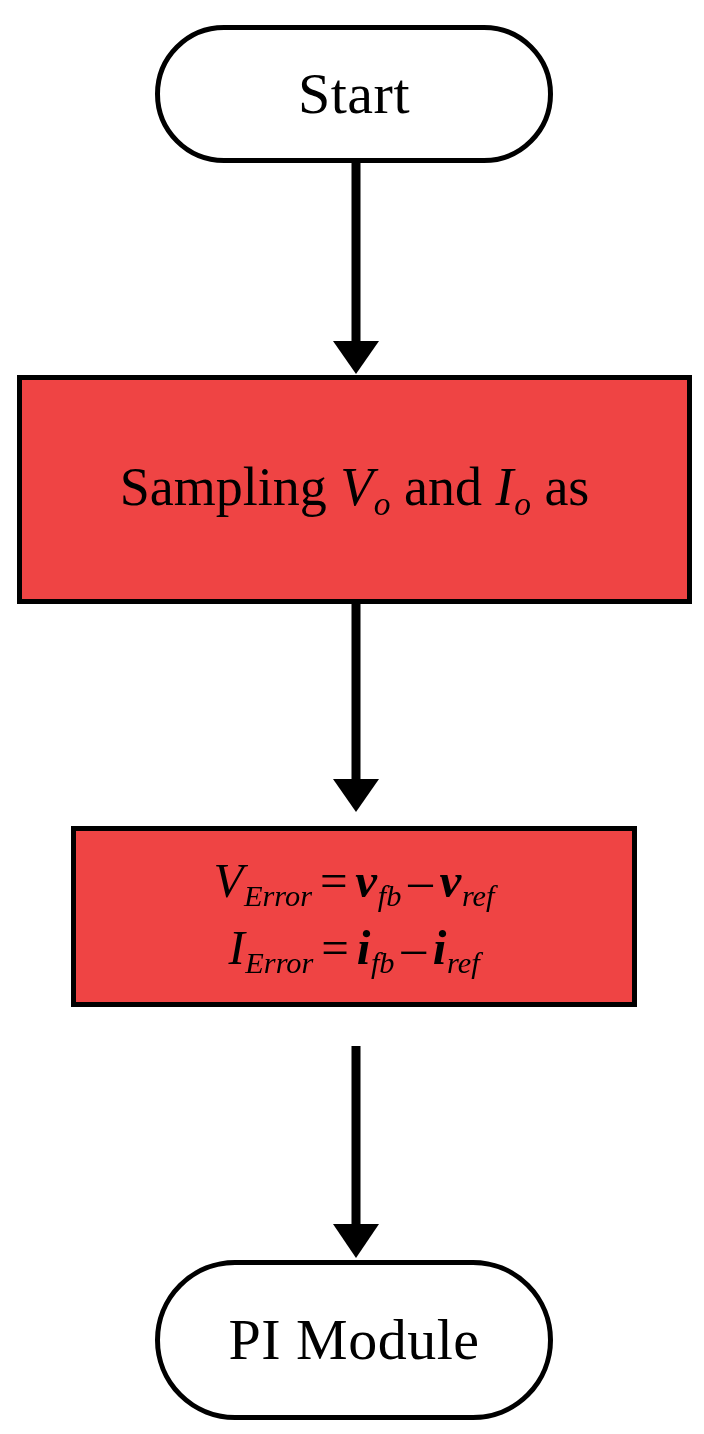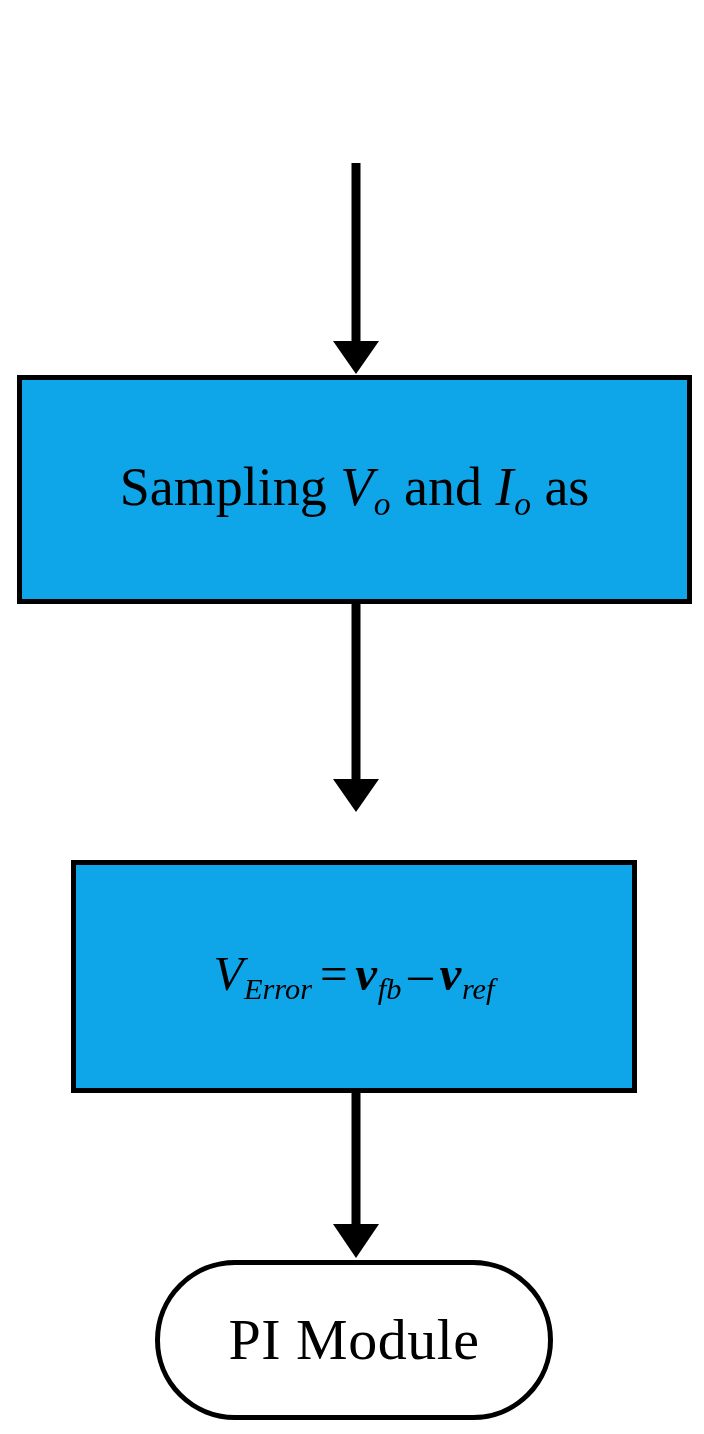--- a/index.html
+++ b/index.html
@@ -50,44 +50,44 @@
     top: 1260px;
     width: 398px;
     height: 160px;
   }
 
   
   .node-process {
     position: absolute;
     box-sizing: border-box;
     border: 5px solid #000000;
-    background: #0ea5e9;
+    background: #ef4444;
     display: flex;
     align-items: center;
     justify-content: center;
     text-align: right;
   }
 
   #node-sampling {
     left: 17px;
     top: 375px;
     width: 675px;
     height: 229px;
   }
   #node-sampling .node-text {
     font-size: 54px;
     line-height: 1.12;
     white-space: nowrap;
   }
 
   #node-error-equations {
     left: 71px;
-    top: 860px;
+    top: 826px;
     width: 566px;
-    height: 233px;
+    height: 181px;
   }
   #node-error-equations .eq-block {
     display: flex;
     flex-direction: column;
     align-items: center;
     justify-content: center;
     gap: 4px;
   }
   #node-error-equations .equation {
     font-size: 49px;
@@ -143,32 +143,36 @@
       <line x1="356" y1="604" x2="356" y2="783" stroke="#000000" stroke-width="9"></line>
       <polygon points="333,779 379,779 356,812" fill="#000000"></polygon>
     </g>
 
     <g>
       <line x1="356" y1="1046" x2="356" y2="1228" stroke="#000000" stroke-width="9"></line>
       <polygon points="333,1224 379,1224 356,1258" fill="#000000"></polygon>
     </g>
   </svg>
 
+  <div id="node-start" class="node-terminal">
+    <span class="node-text">Start</span>
+  </div>
 
   <div id="node-sampling" class="node-process">
     <div class="node-text">
       <div><span>Sampling </span><span class="mvar">V</span><span class="msub">o</span><span> and </span><span class="mvar">I</span><span class="msub">o</span><span> as</span></div>
     </div>
   </div>
 
   <div id="node-error-equations" class="node-process">
     <div class="eq-block">
 
       <div class="equation"><span class="mvar">V</span><span class="msub">Error</span><span class="mop">=</span><span class="mvar-bold">v</span><span class="msub">fb</span><span class="mminus">–</span><span class="mvar-bold">v</span><span class="msub">ref</span></div>
 
+      <div class="equation"><span class="mvar">I</span><span class="msub">Error</span><span class="mop">=</span><span class="mvar-bold">i</span><span class="msub">fb</span><span class="mminus">–</span><span class="mvar-bold">i</span><span class="msub">ref</span></div>
 
     </div>
   </div>
 
   <div id="node-pi-module" class="node-terminal">
     <span class="node-text">PI Module</span>
   </div>
 
 </div>
 

